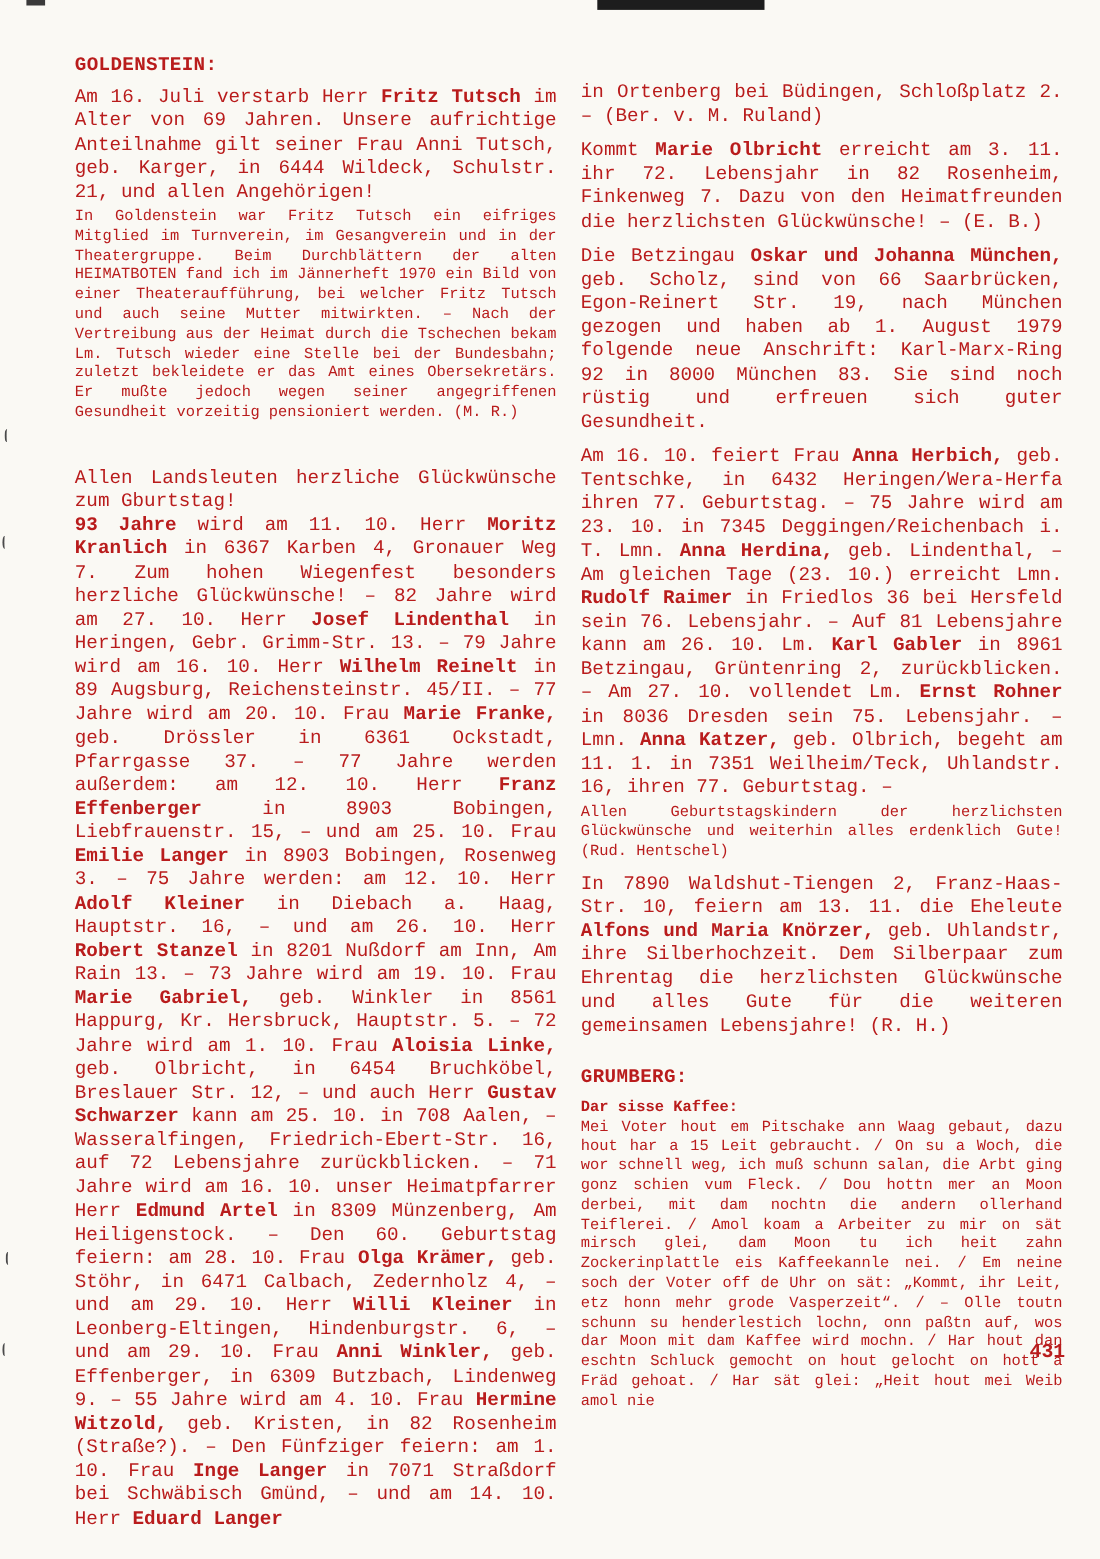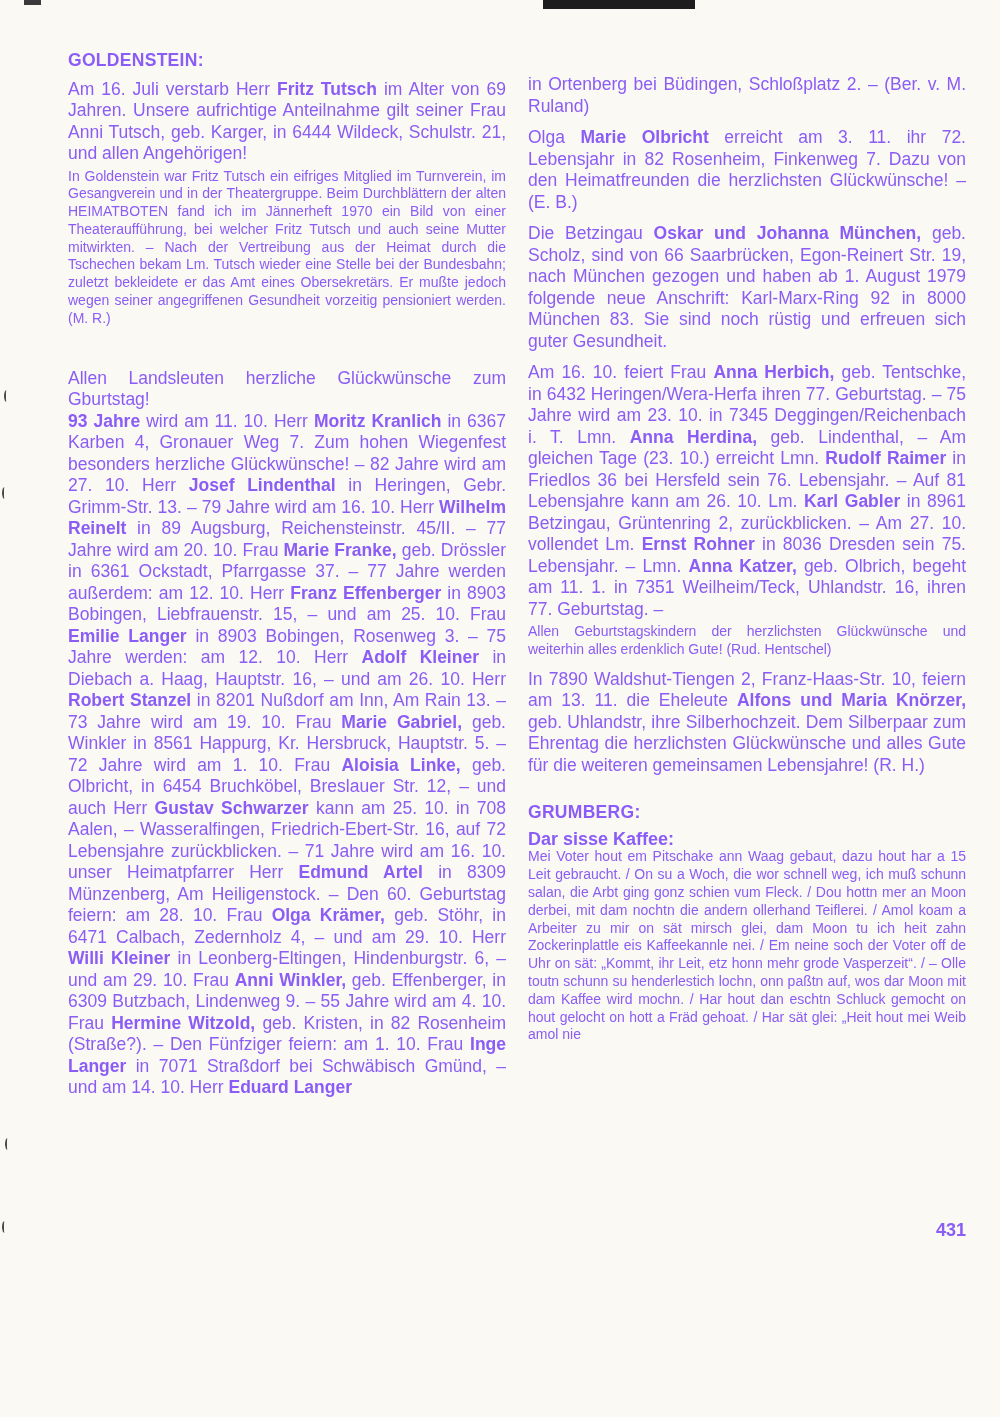--- a/index.html
+++ b/index.html
@@ -6,22 +6,22 @@
   html, body {
     margin: 0; padding: 0;
     background: #faf9f4;
     width: 1000px;
   }
   .page {
     position: relative;
     width: 1000px; height: 1417px;
     background: #faf9f4;
     overflow: hidden;
-    color: #8b5cf6;
-    font-family: Liberation Sans, sans-serif;
+    color: #b91c1c;
+    font-family: Liberation Mono, monospace;
   }
   .col {
     position: absolute;
     text-align: justify;
     font-size: 17.5px;
     line-height: 21.5px;
     hyphens: auto;
     -webkit-hyphens: auto;
   }
   .col-left  { left: 68px;  top: 50px; width: 438px; }
@@ -39,21 +39,21 @@
   .mt24 { margin-top: 26px !important; }
 
   p { margin: 0 0 10px 0; }
   p.mb0 { margin-bottom: 0; margin-top: 40px; }
   p.mb2 { margin-bottom: 3px; }
   p.small {
     font-size: 14px;
     line-height: 17.8px;
   }
   p.smallhead {
-    font-size: 18px;
+    font-size: 14px;
     line-height: 17.8px;
     font-weight: bold;
     margin: 2px 0 0 0;
     text-align: left;
   }
   .bold { font-weight: bold; }
 
   .page-number {
     position: absolute;
     left: 936px; top: 1220px;
@@ -93,21 +93,21 @@
   <div class="col col-left">
       <h2 class="heading"><span>GOLDENSTEIN:</span></h2>
       <p class="para mb2"><span>Am 16. Juli verstarb Herr </span><span class="bold">Fritz Tutsch</span><span> im Alter von 69 Jahren. Unsere aufrichtige Anteilnahme gilt seiner Frau Anni Tutsch, geb. Karger, in 6444 Wildeck, Schulstr. 21, und allen Angehörigen!</span></p>
       <p class="small"><span>In Goldenstein war Fritz Tutsch ein eifriges Mitglied im Turnverein, im Gesangverein und in der Theatergruppe. Beim Durchblättern der alten HEIMATBOTEN fand ich im Jännerheft 1970 ein Bild von einer Theateraufführung, bei welcher Fritz Tutsch und auch seine Mutter mitwirkten. – Nach der Vertreibung aus der Heimat durch die Tschechen bekam Lm. Tutsch wieder eine Stelle bei der Bundesbahn; zuletzt bekleidete er das Amt eines Obersekretärs. Er mußte jedoch wegen seiner angegriffenen Gesundheit vorzeitig pensioniert werden. (M. R.)</span></p>
       <p class="para mb0"><span>Allen Landsleuten herzliche Glückwünsche zum Gburtstag!</span></p>
       <p class="para"><span class="bold">93 Jahre</span><span> wird am 11. 10. Herr </span><span class="bold">Moritz Kranlich</span><span> in 6367 Karben 4, Gronauer Weg 7. Zum hohen Wiegenfest besonders herzliche Glückwünsche! – 82 Jahre wird am 27. 10. Herr </span><span class="bold">Josef Lindenthal</span><span> in Heringen, Gebr. Grimm-Str. 13. – 79 Jahre wird am 16. 10. Herr </span><span class="bold">Wilhelm Reinelt</span><span> in 89 Augsburg, Reichensteinstr. 45/II. – 77 Jahre wird am 20. 10. Frau </span><span class="bold">Marie Franke,</span><span> geb. Drössler in 6361 Ockstadt, Pfarrgasse 37. – 77 Jahre werden außerdem: am 12. 10. Herr </span><span class="bold">Franz Effenberger</span><span> in 8903 Bobingen, Liebfrauenstr. 15, – und am 25. 10. Frau </span><span class="bold">Emilie Langer</span><span> in 8903 Bobingen, Rosenweg 3. – 75 Jahre werden: am 12. 10. Herr </span><span class="bold">Adolf Kleiner</span><span> in Diebach a. Haag, Hauptstr. 16, – und am 26. 10. Herr </span><span class="bold">Robert Stanzel</span><span> in 8201 Nußdorf am Inn, Am Rain 13. – 73 Jahre wird am 19. 10. Frau </span><span class="bold">Marie Gabriel,</span><span> geb. Winkler in 8561 Happurg, Kr. Hersbruck, Hauptstr. 5. – 72 Jahre wird am 1. 10. Frau </span><span class="bold">Aloisia Linke,</span><span> geb. Olbricht, in 6454 Bruchköbel, Breslauer Str. 12, – und auch Herr </span><span class="bold">Gustav Schwarzer</span><span> kann am 25. 10. in 708 Aalen, – Wasseralfingen, Friedrich-Ebert-Str. 16, auf 72 Lebensjahre zurückblicken. – 71 Jahre wird am 16. 10. unser Heimatpfarrer Herr </span><span class="bold">Edmund Artel</span><span> in 8309 Münzenberg, Am Heiligenstock. – Den 60. Geburtstag feiern: am 28. 10. Frau </span><span class="bold">Olga Krämer,</span><span> geb. Stöhr, in 6471 Calbach, Zedernholz 4, – und am 29. 10. Herr </span><span class="bold">Willi Kleiner</span><span> in Leonberg-Eltingen, Hindenburgstr. 6, – und am 29. 10. Frau </span><span class="bold">Anni Winkler,</span><span> geb. Effenberger, in 6309 Butzbach, Lindenweg 9. – 55 Jahre wird am 4. 10. Frau </span><span class="bold">Hermine Witzold,</span><span> geb. Kristen, in 82 Rosenheim (Straße?). – Den Fünfziger feiern: am 1. 10. Frau </span><span class="bold">Inge Langer</span><span> in 7071 Straßdorf bei Schwäbisch Gmünd, – und am 14. 10. Herr </span><span class="bold">Eduard Langer</span></p>
     </div>
 
   <div class="col col-right">
       <p class="para"><span>in Ortenberg bei Büdingen, Schloßplatz 2. – (Ber. v. M. Ruland)</span></p>
-      <p class="para"><span>Olga </span><span class="bold">Marie Olbricht</span><span> erreicht am 3. 11. ihr 72. Lebensjahr in 82 Rosenheim, Finkenweg 7. Dazu von den Heimatfreunden die herzlichsten Glückwünsche! – (E. B.)</span></p>
+      <p class="para"><span>Kommt </span><span class="bold">Marie Olbricht</span><span> erreicht am 3. 11. ihr 72. Lebensjahr in 82 Rosenheim, Finkenweg 7. Dazu von den Heimatfreunden die herzlichsten Glückwünsche! – (E. B.)</span></p>
       <p class="para"><span>Die Betzingau </span><span class="bold">Oskar und Johanna München,</span><span> geb. Scholz, sind von 66 Saarbrücken, Egon-Reinert Str. 19, nach München gezogen und haben ab 1. August 1979 folgende neue Anschrift: Karl-Marx-Ring 92 in 8000 München 83. Sie sind noch rüstig und erfreuen sich guter Gesundheit.</span></p>
       <p class="para mb2"><span>Am 16. 10. feiert Frau </span><span class="bold">Anna Herbich,</span><span> geb. Tentschke, in 6432 Heringen/Wera-Herfa ihren 77. Geburtstag. – 75 Jahre wird am 23. 10. in 7345 Deggingen/Reichenbach i. T. Lmn. </span><span class="bold">Anna Herdina,</span><span> geb. Lindenthal, – Am gleichen Tage (23. 10.) erreicht Lmn. </span><span class="bold">Rudolf Raimer</span><span> in Friedlos 36 bei Hersfeld sein 76. Lebensjahr. – Auf 81 Lebensjahre kann am 26. 10. Lm. </span><span class="bold">Karl Gabler</span><span> in 8961 Betzingau, Grüntenring 2, zurückblicken. – Am 27. 10. vollendet Lm. </span><span class="bold">Ernst Rohner</span><span> in 8036 Dresden sein 75. Lebensjahr. – Lmn. </span><span class="bold">Anna Katzer,</span><span> geb. Olbrich, begeht am 11. 1. in 7351 Weilheim/Teck, Uhlandstr. 16, ihren 77. Geburtstag. –</span></p>
       <p class="small"><span>Allen Geburtstagskindern der herzlichsten Glückwünsche und weiterhin alles erdenklich Gute! (Rud. Hentschel)</span></p>
       <p class="para"><span>In 7890 Waldshut-Tiengen 2, Franz-Haas-Str. 10, feiern am 13. 11. die Eheleute </span><span class="bold">Alfons und Maria Knörzer,</span><span> geb. Uhlandstr, ihre Silberhochzeit. Dem Silberpaar zum Ehrentag die herzlichsten Glückwünsche und alles Gute für die weiteren gemeinsamen Lebensjahre! (R. H.)</span></p>
       <h2 class="heading mt24"><span>GRUMBERG:</span></h2>
       <p class="smallhead"><span>Dar sisse Kaffee:</span></p>
       <p class="small"><span>Mei Voter hout em Pitschake ann Waag gebaut, dazu hout har a 15 Leit gebraucht. / On su a Woch, die wor schnell weg, ich muß schunn salan, die Arbt ging gonz schien vum Fleck. / Dou hottn mer an Moon derbei, mit dam nochtn die andern ollerhand Teiflerei. / Amol koam a Arbeiter zu mir on sät mirsch glei, dam Moon tu ich heit zahn Zockerinplattle eis Kaffeekannle nei. / Em neine soch der Voter off de Uhr on sät: „Kommt, ihr Leit, etz honn mehr grode Vasperzeit“. / – Olle toutn schunn su henderlestich lochn, onn paßtn auf, wos dar Moon mit dam Kaffee wird mochn. / Har hout dan eschtn Schluck gemocht on hout gelocht on hott a Fräd gehoat. / Har sät glei: „Heit hout mei Weib amol nie</span></p>
     </div>
 
   <div class="page-number">431</div>

